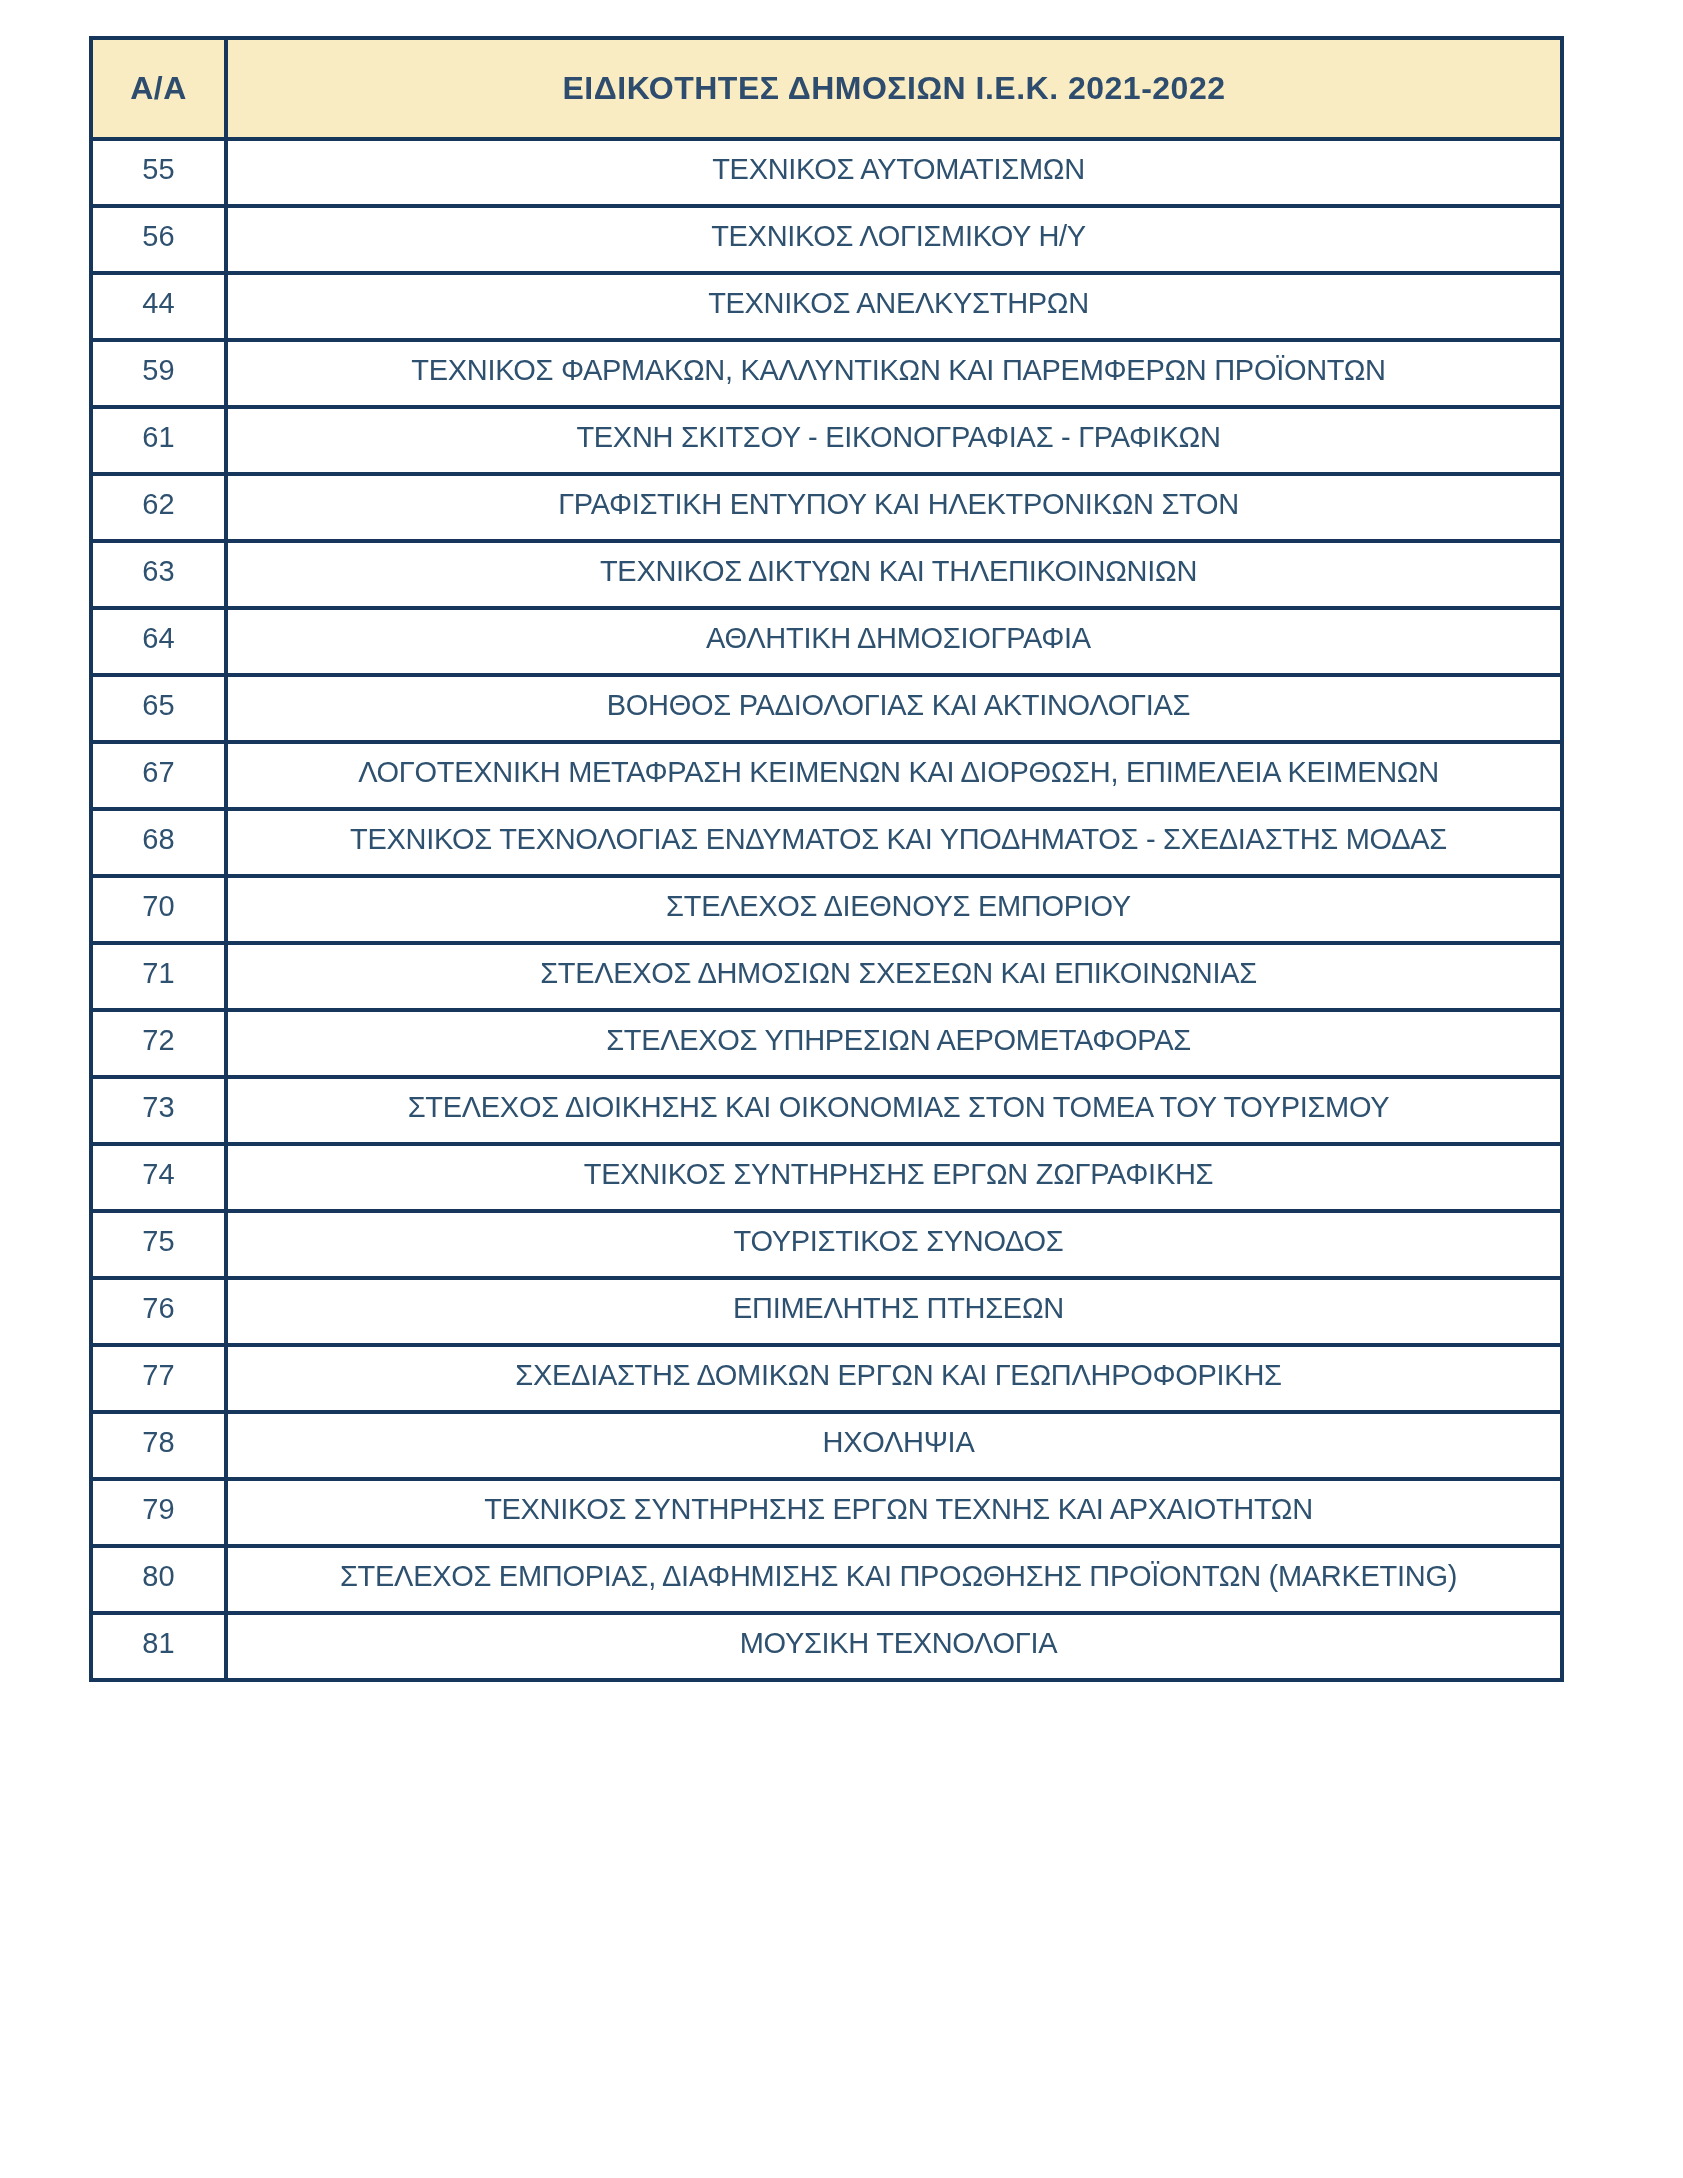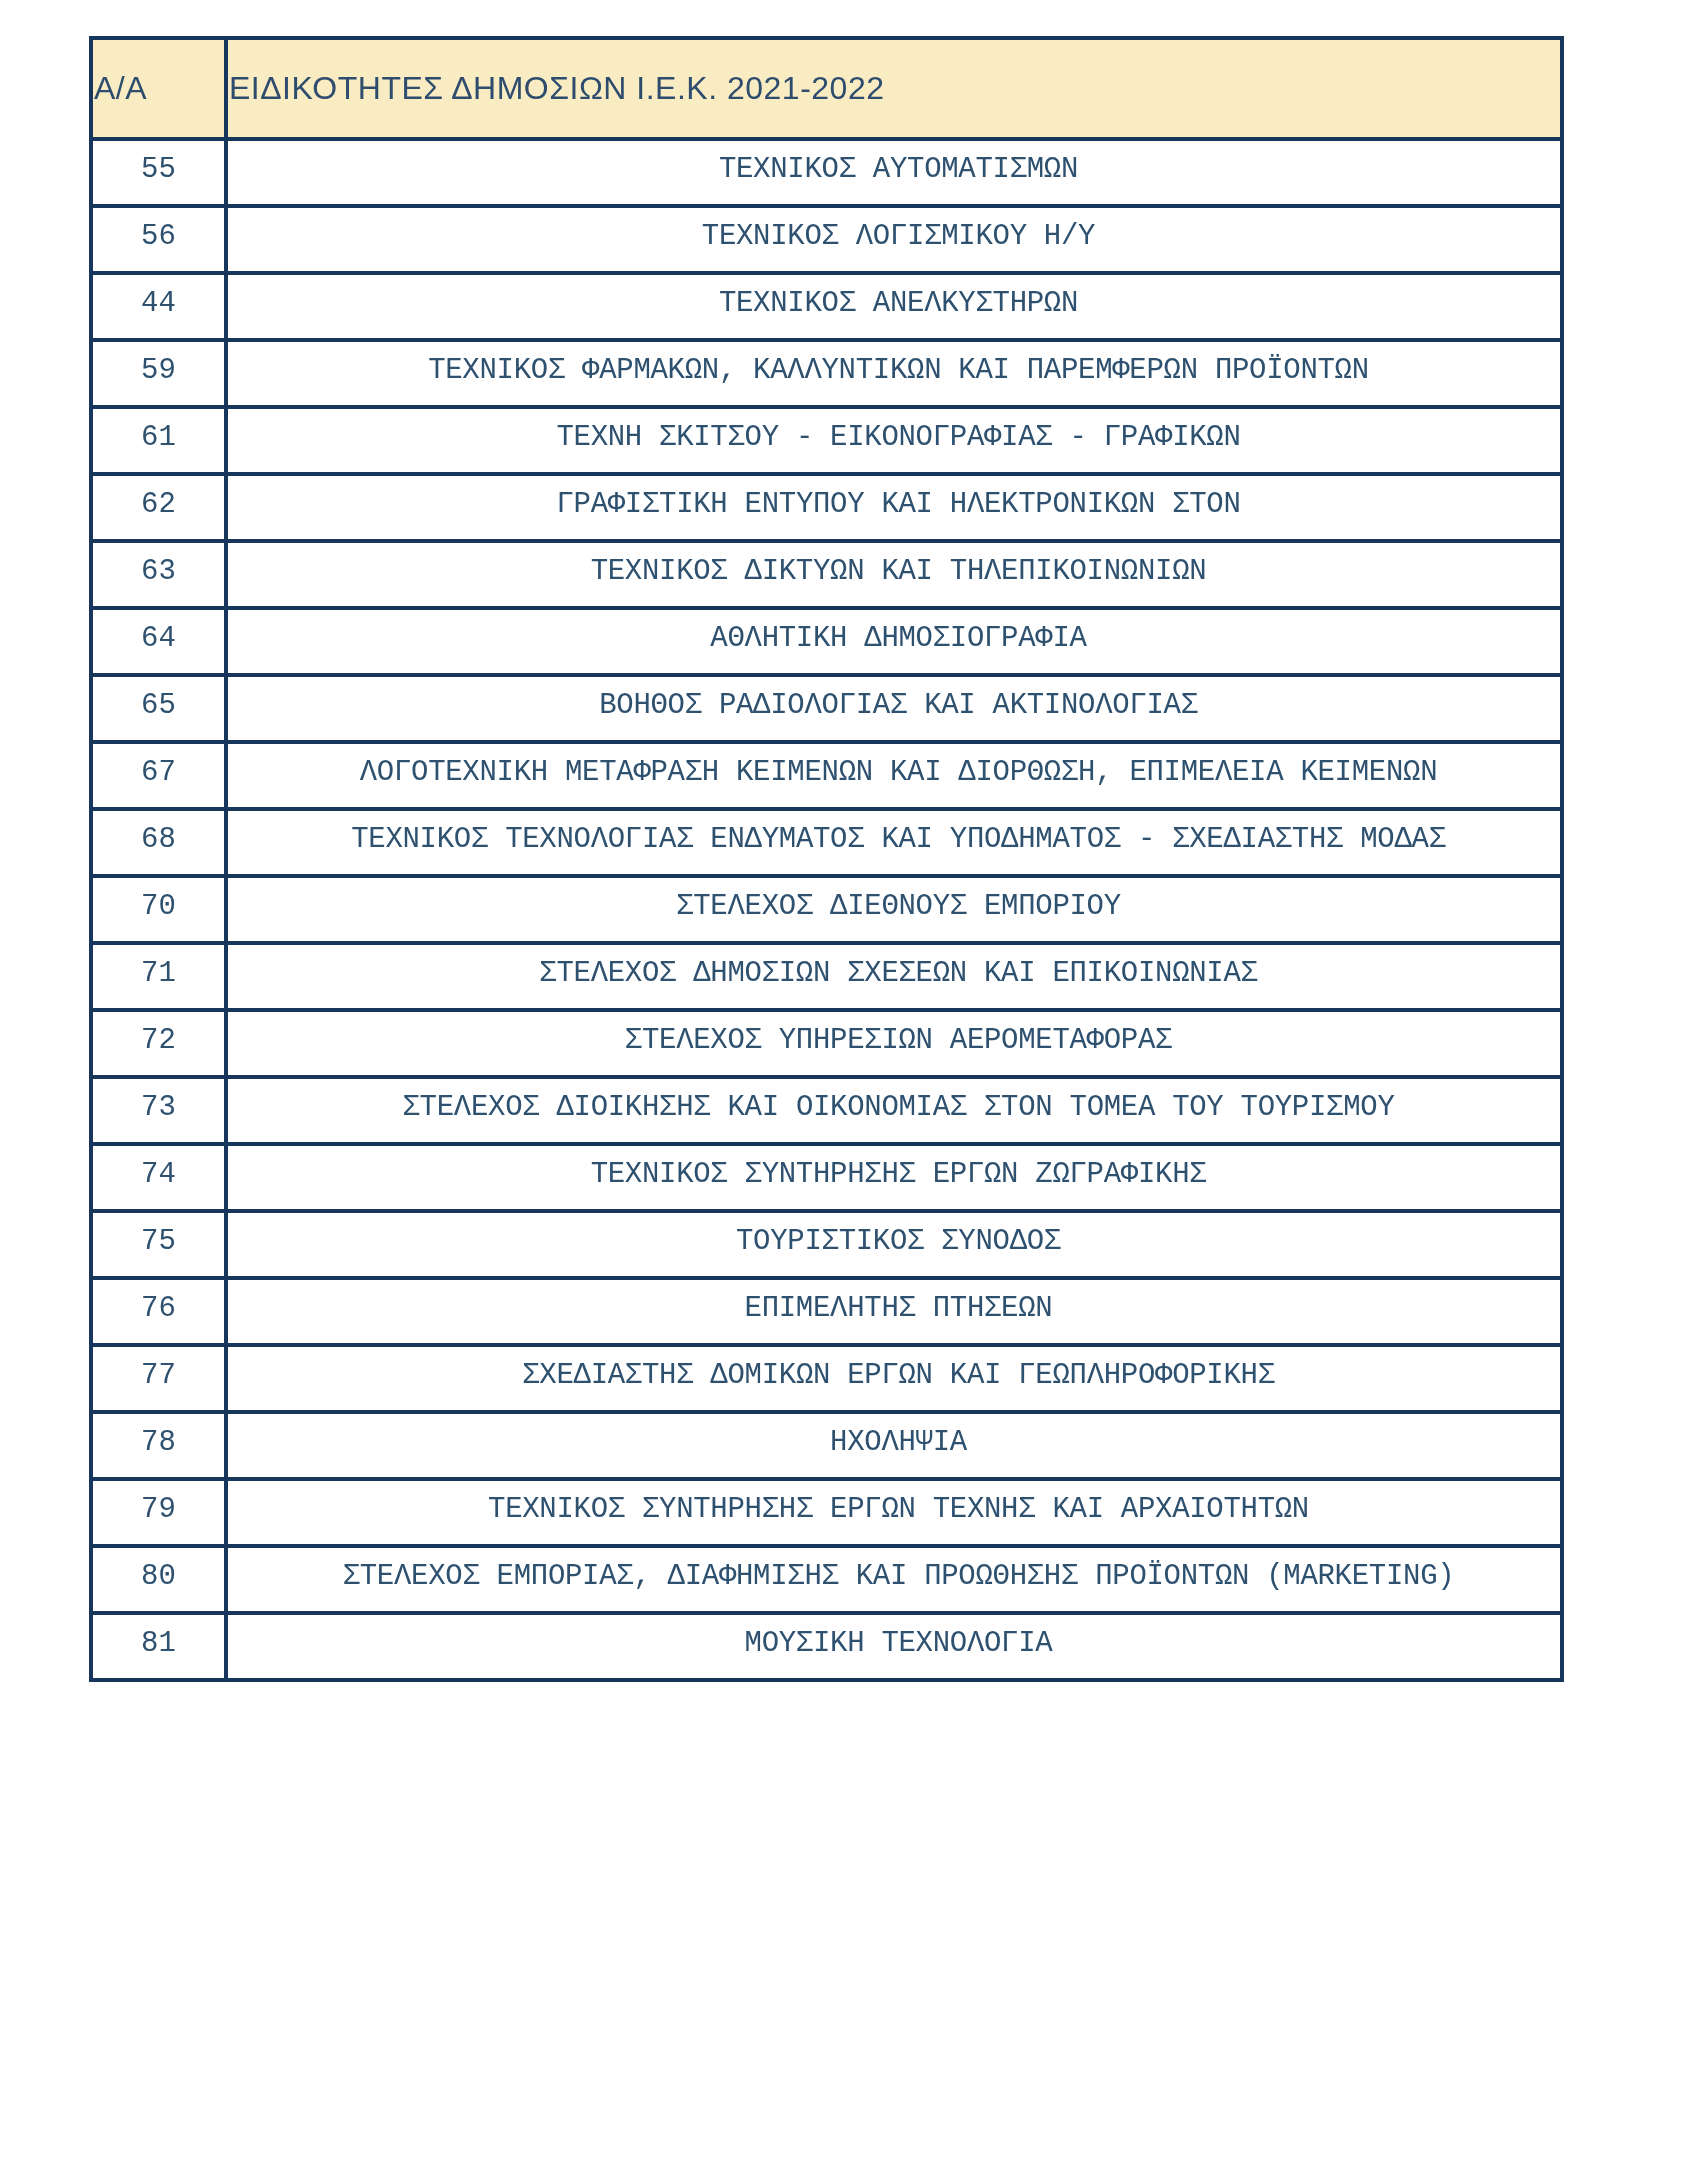--- a/index.html
+++ b/index.html
@@ -25,38 +25,37 @@
   }
   .spec-table th,
   .spec-table td {
     border: 4px solid #16365c;
     box-sizing: border-box;
   }
   .spec-table th {
     background: #faecc2;
     height: 101px;
     font-size: 32px;
-    font-weight: normal;
+    font-weight: bold;
     color: #2e4d6e;
-    text-align: left;
+    text-align: center;
     vertical-align: middle;
     letter-spacing: 0.5px;
   }
   .spec-table col.num-col { width: 135px; }
   .spec-table td {
     height: 67px;
     background: #ffffff;
     font-size: 29px;
     font-weight: normal;
     color: #2e5170;
     vertical-align: middle;
     padding: 0 0 6px 0;
     white-space: nowrap;
     overflow: hidden;
-    font-family: Liberation Mono, monospace;
   }
   .spec-table td.num {
     text-align: center;
   }
   .spec-table td.name {
     text-align: center;
     padding-left: 9px;
     letter-spacing: -0.3px;
   }
 </style>

